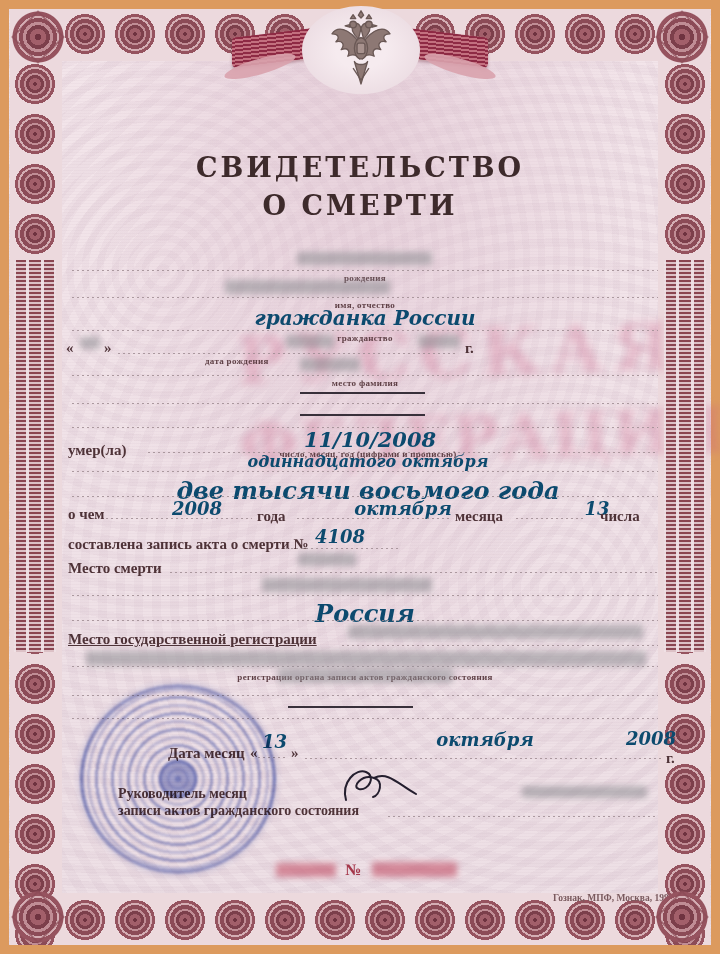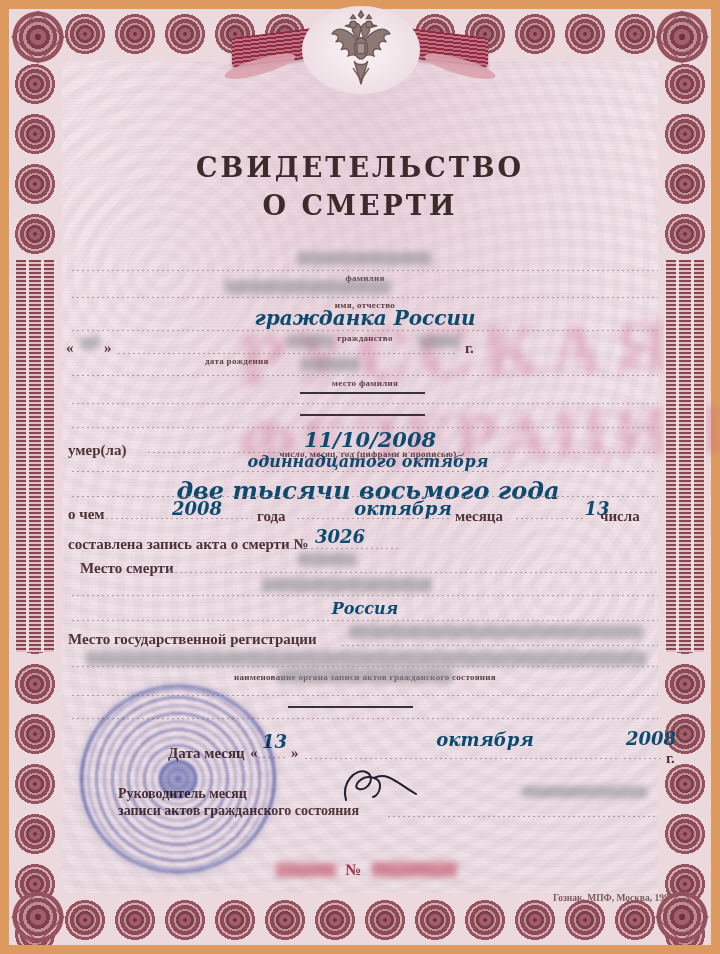--- a/index.html
+++ b/index.html
@@ -143,21 +143,21 @@
 <div class="watermark">
   <div class="w1">РУССКАЯ</div>
   <div class="w2">ФЕДЕРАЦИЯ</div>
 </div>
 
 <div class="ttl" style="top:152px;">СВИДЕТЕЛЬСТВО</div>
 <div class="ttl" style="top:190px;">О СМЕРТИ</div>
 
 <div class="rd" style="left:297px;top:252px;width:135px;height:13px;"></div>
 <div class="fl" style="left:72px;top:270px;width:586px;"></div>
-<div class="lb ctr" style="left:365px;top:273px;">фамилия</div>
+<div class="lb ctr" style="left:365px;top:273px;">рождения</div>
 
 <div class="rd" style="left:225px;top:280px;width:165px;height:14px;"></div>
 <div class="fl" style="left:72px;top:297px;width:586px;"></div>
 <div class="lb ctr" style="left:365px;top:300px;">имя, отчество</div>
 
 <div class="vl ctr" style="left:365px;top:306px;font-size:20px;">гражданка России</div>
 <div class="fl" style="left:72px;top:330px;width:586px;"></div>
 <div class="lb ctr" style="left:365px;top:333px;">гражданство</div>
 
 <div class="pt" style="left:66px;top:340px;">«</div>
@@ -192,37 +192,37 @@
 <div class="fl" style="left:106px;top:518px;width:146px;"></div>
 <div class="pt" style="left:257px;top:508px;">года</div>
 <div class="vl ctr" style="left:403px;top:498px;">октября</div>
 <div class="fl" style="left:297px;top:518px;width:152px;"></div>
 <div class="pt" style="left:455px;top:508px;">месяца</div>
 <div class="vl ctr" style="left:597px;top:498px;">13</div>
 <div class="fl" style="left:516px;top:518px;width:70px;"></div>
 <div class="pt" style="left:600px;top:508px;">числа</div>
 
 <div class="pt" style="left:68px;top:536px;">составлена запись акта о смерти №</div>
-<div class="vl ctr" style="left:340px;top:526px;">3026</div>
+<div class="vl ctr" style="left:340px;top:526px;">4108</div>
 <div class="fl" style="left:286px;top:548px;width:112px;"></div>
 
-<div class="pt" style="left:80px;top:560px;">Место смерти</div>
+<div class="pt" style="left:68px;top:560px;">Место смерти</div>
 <div class="rd" style="left:298px;top:553px;width:58px;height:13px;"></div>
 <div class="fl" style="left:170px;top:572px;width:488px;"></div>
 <div class="rd" style="left:262px;top:578px;width:170px;height:14px;"></div>
 <div class="fl" style="left:72px;top:595px;width:586px;"></div>
-<div class="vl ctr" style="left:365px;top:599px;font-size:16px;text-align:right;">Россия</div>
+<div class="vl ctr" style="left:365px;top:599px;font-size:24px;text-align:right;">Россия</div>
 <div class="fl" style="left:72px;top:620px;width:586px;"></div>
 
-<div class="pt" style="left:68px;top:631px;">Место государственной регистрации</div>
+<div class="pt" style="left:68px;top:631px;text-decoration:underline;">Место государственной регистрации</div>
 <div class="rd" style="left:348px;top:625px;width:295px;height:14px;"></div>
 <div class="fl" style="left:342px;top:645px;width:316px;"></div>
 <div class="rd" style="left:86px;top:651px;width:560px;height:15px;"></div>
 <div class="fl" style="left:72px;top:666px;width:586px;"></div>
-<div class="lb ctr" style="left:365px;top:672px;">наименование органа записи актов гражданского состояния</div>
+<div class="lb ctr" style="left:365px;top:672px;">регистрации органа записи актов гражданского состояния</div>
 <div class="rd" style="left:278px;top:668px;width:175px;height:15px;"></div>
 <div class="fl" style="left:72px;top:695px;width:586px;"></div>
 <div class="dl" style="left:288px;top:706px;width:125px;"></div>
 <div class="fl" style="left:72px;top:718px;width:586px;"></div>
 
 <div class="pt" style="left:168px;top:745px;">Дата месяц</div>
 <div class="pt" style="left:250px;top:745px;">«</div>
 <div class="vl" style="left:262px;top:731px;">13</div>
 <div class="pt" style="left:291px;top:745px;">»</div>
 <div class="fl" style="left:258px;top:757px;width:30px;"></div>

